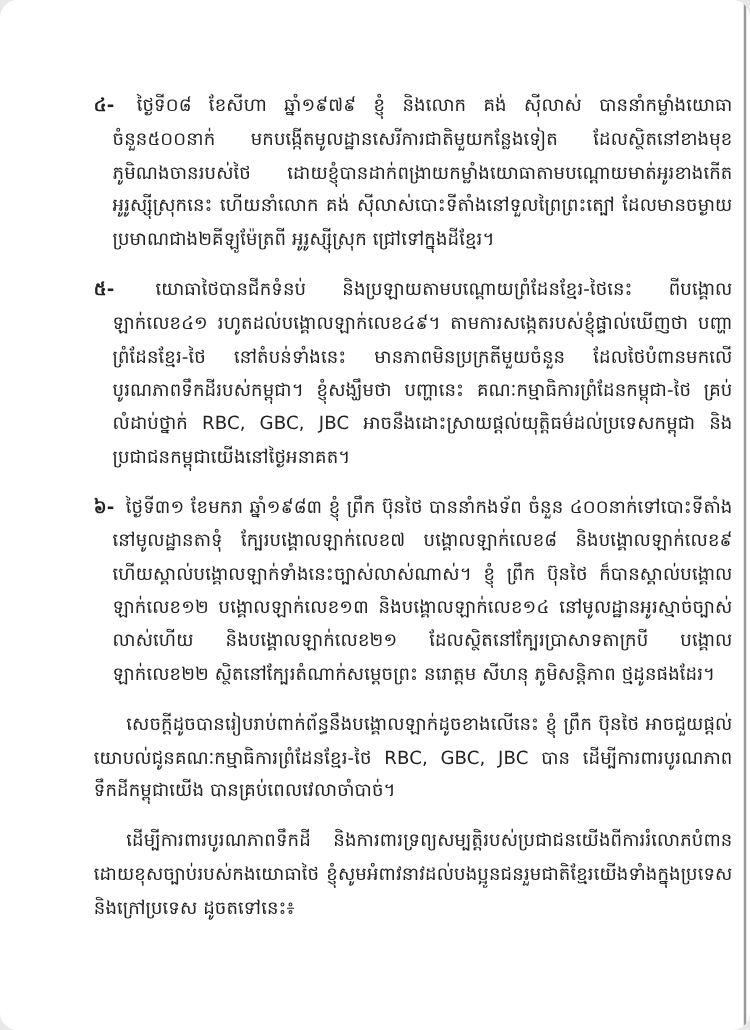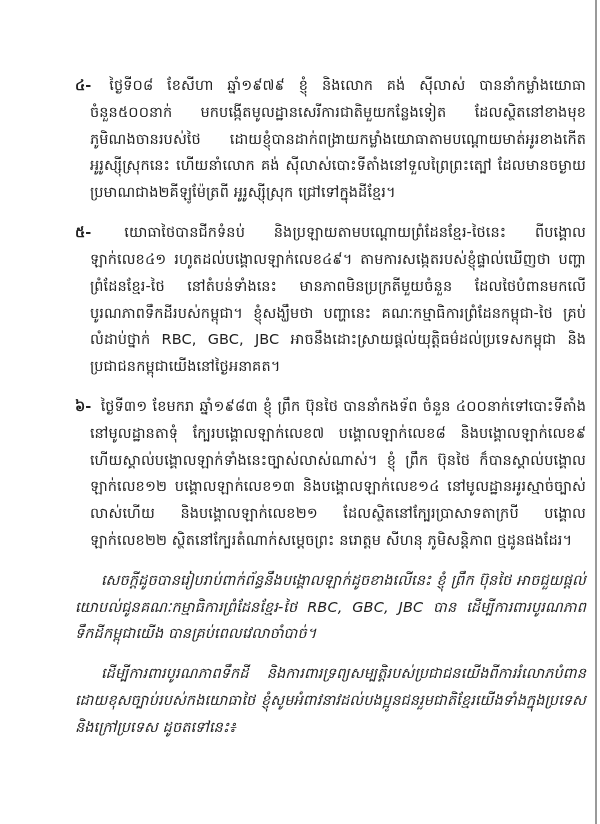--- a/index.html
+++ b/index.html
@@ -5,20 +5,21 @@
   html, body { margin: 0; padding: 0; background: #e8e8e8; }
   .page {
     position: relative;
     width: 600px;
     height: 824px;
     margin: 0 auto;
     background: #ffffff;
     overflow: hidden;
     font-family: "DejaVu Sans", sans-serif;
     color: #222222;
+    border-radius: 14px;
   }
   .scan-edge-right {
     position: absolute;
     top: 0;
     right: 3px;
     width: 2px;
     height: 100%;
     background: #9a9a9a;
   }
   .content {
@@ -31,21 +32,20 @@
     text-align: justify;
     letter-spacing: 0.1px;
   }
   .para { margin: 0 0 13px 0; }
   .para.numbered {
     padding-left: 15px;
     text-indent: -15px;
   }
   .para.indented {
     text-indent: 26px;
-    font-style: italic;
   }
   .num {
     display: inline;
     padding-right: 4px;
     font-weight: bold;
   }
   .para-text { display: inline; }
 </style>
 </head>
 <body>

